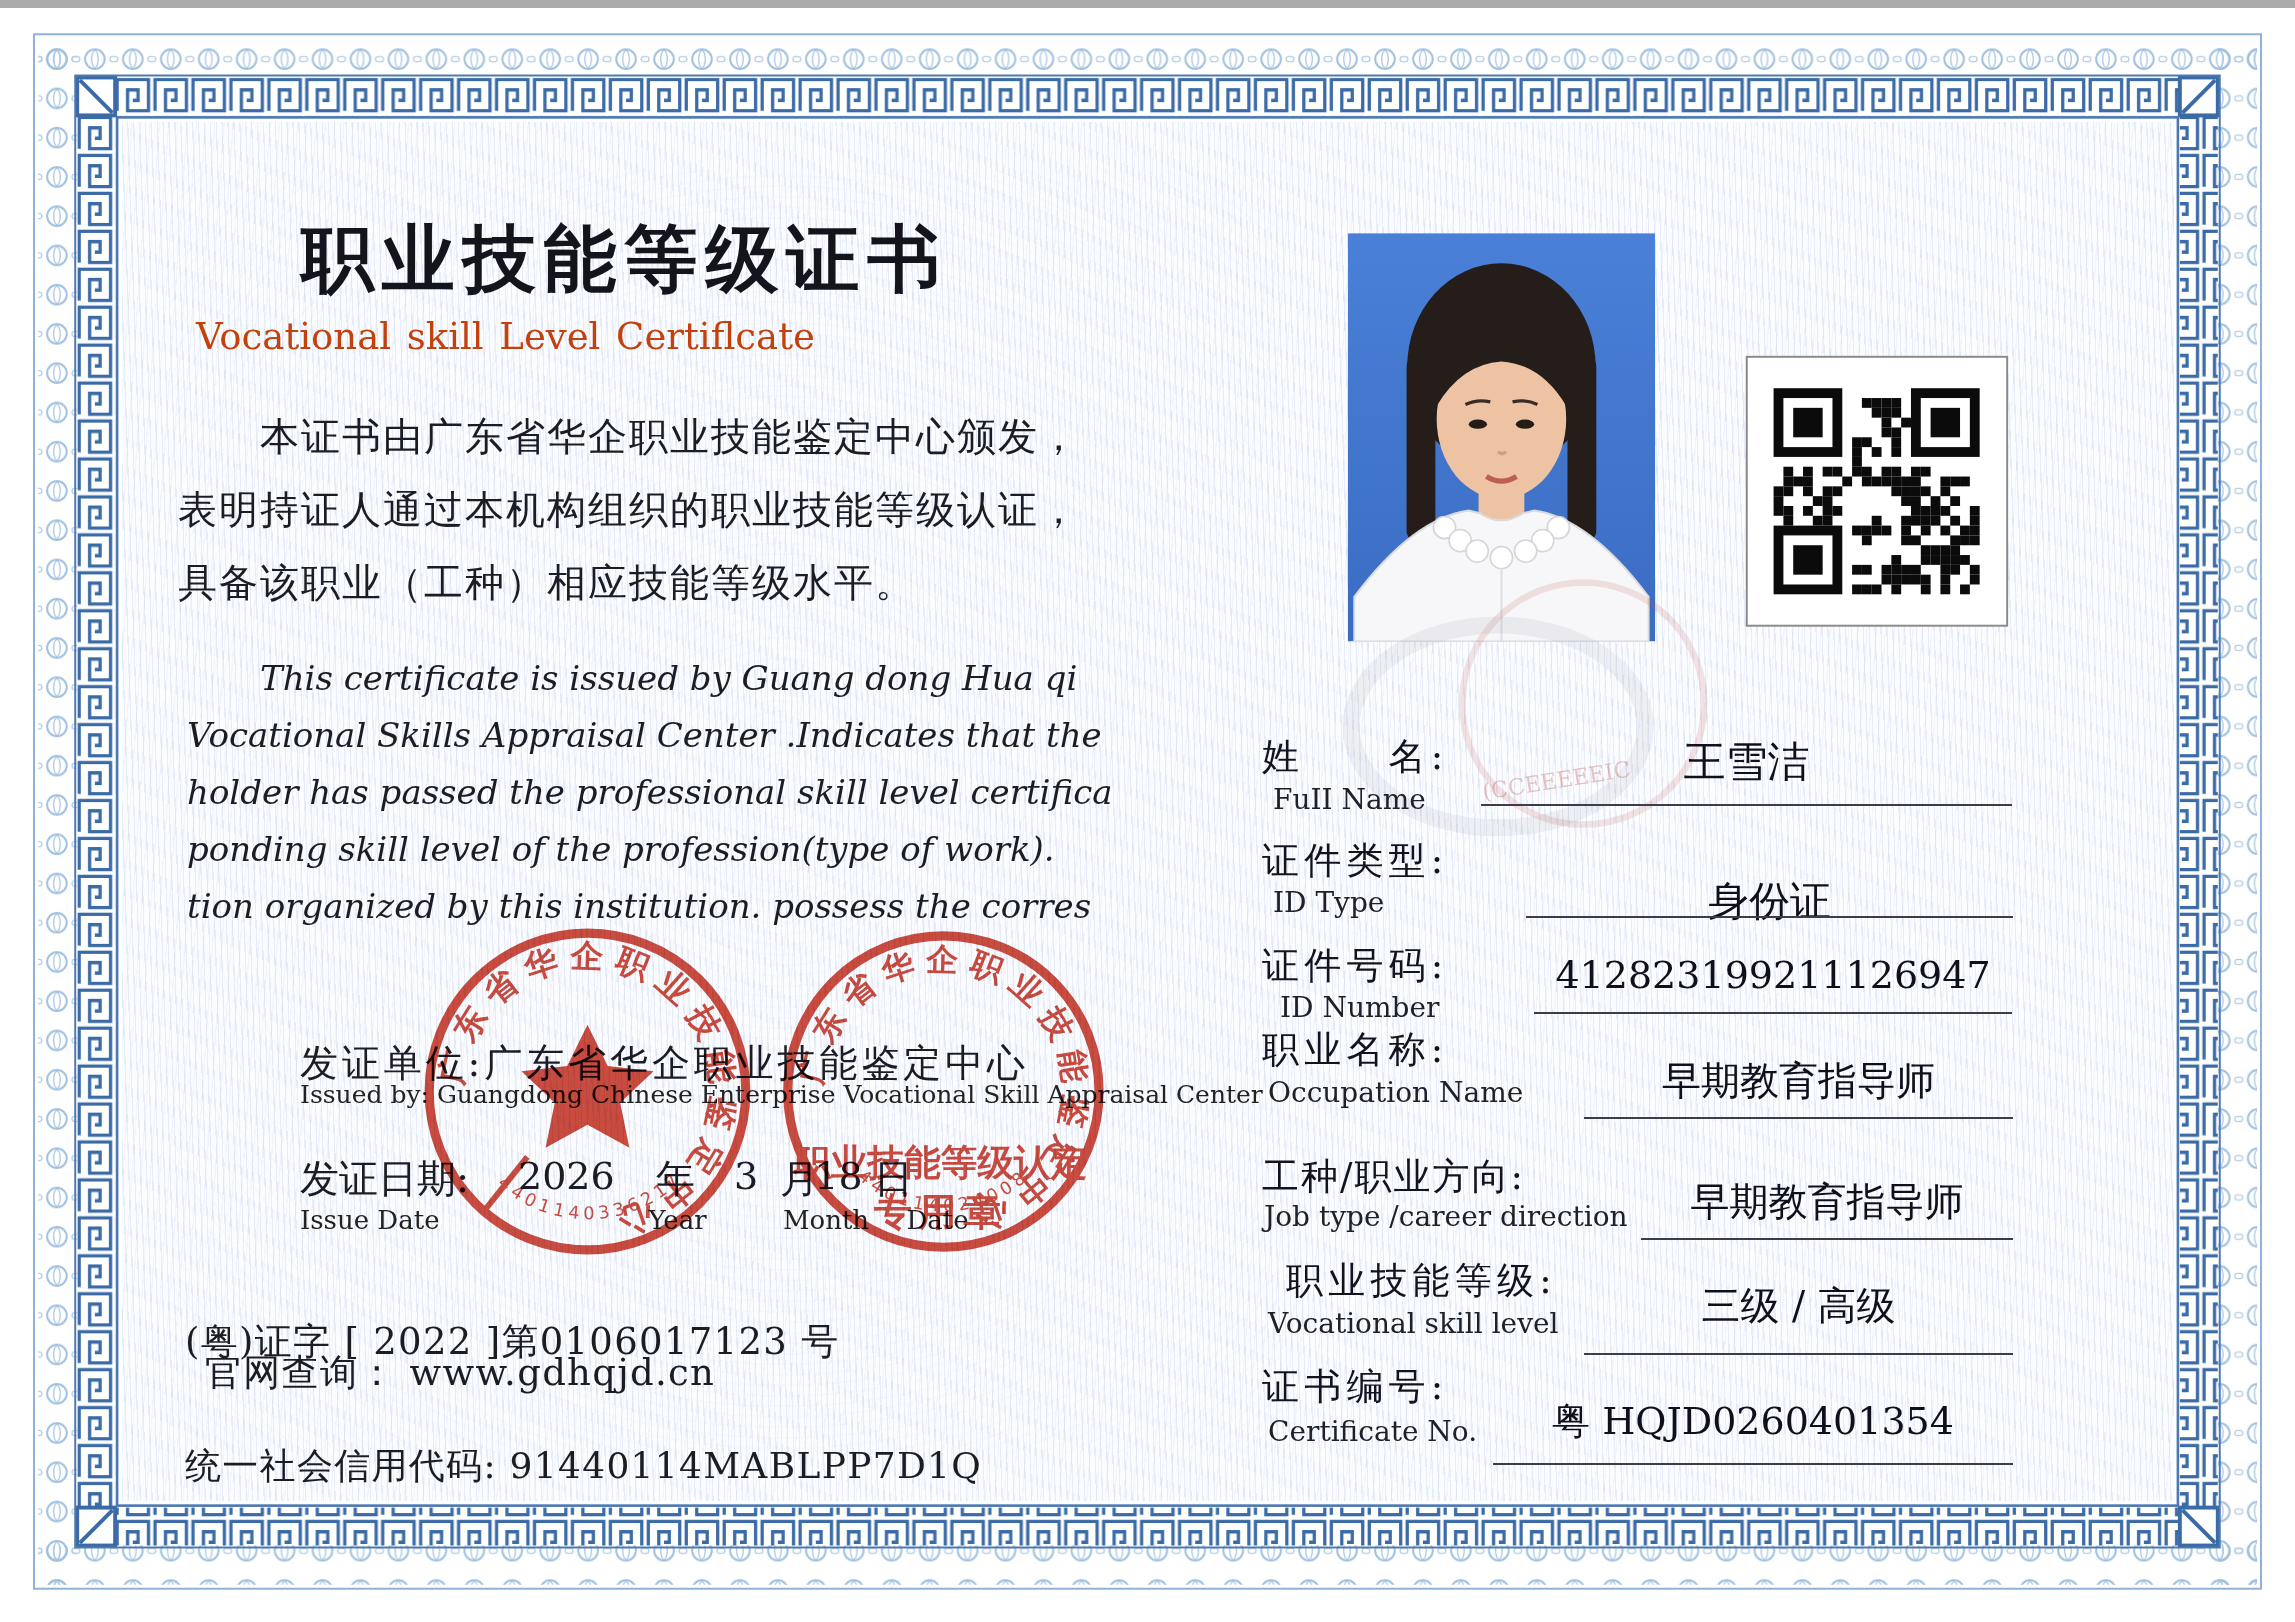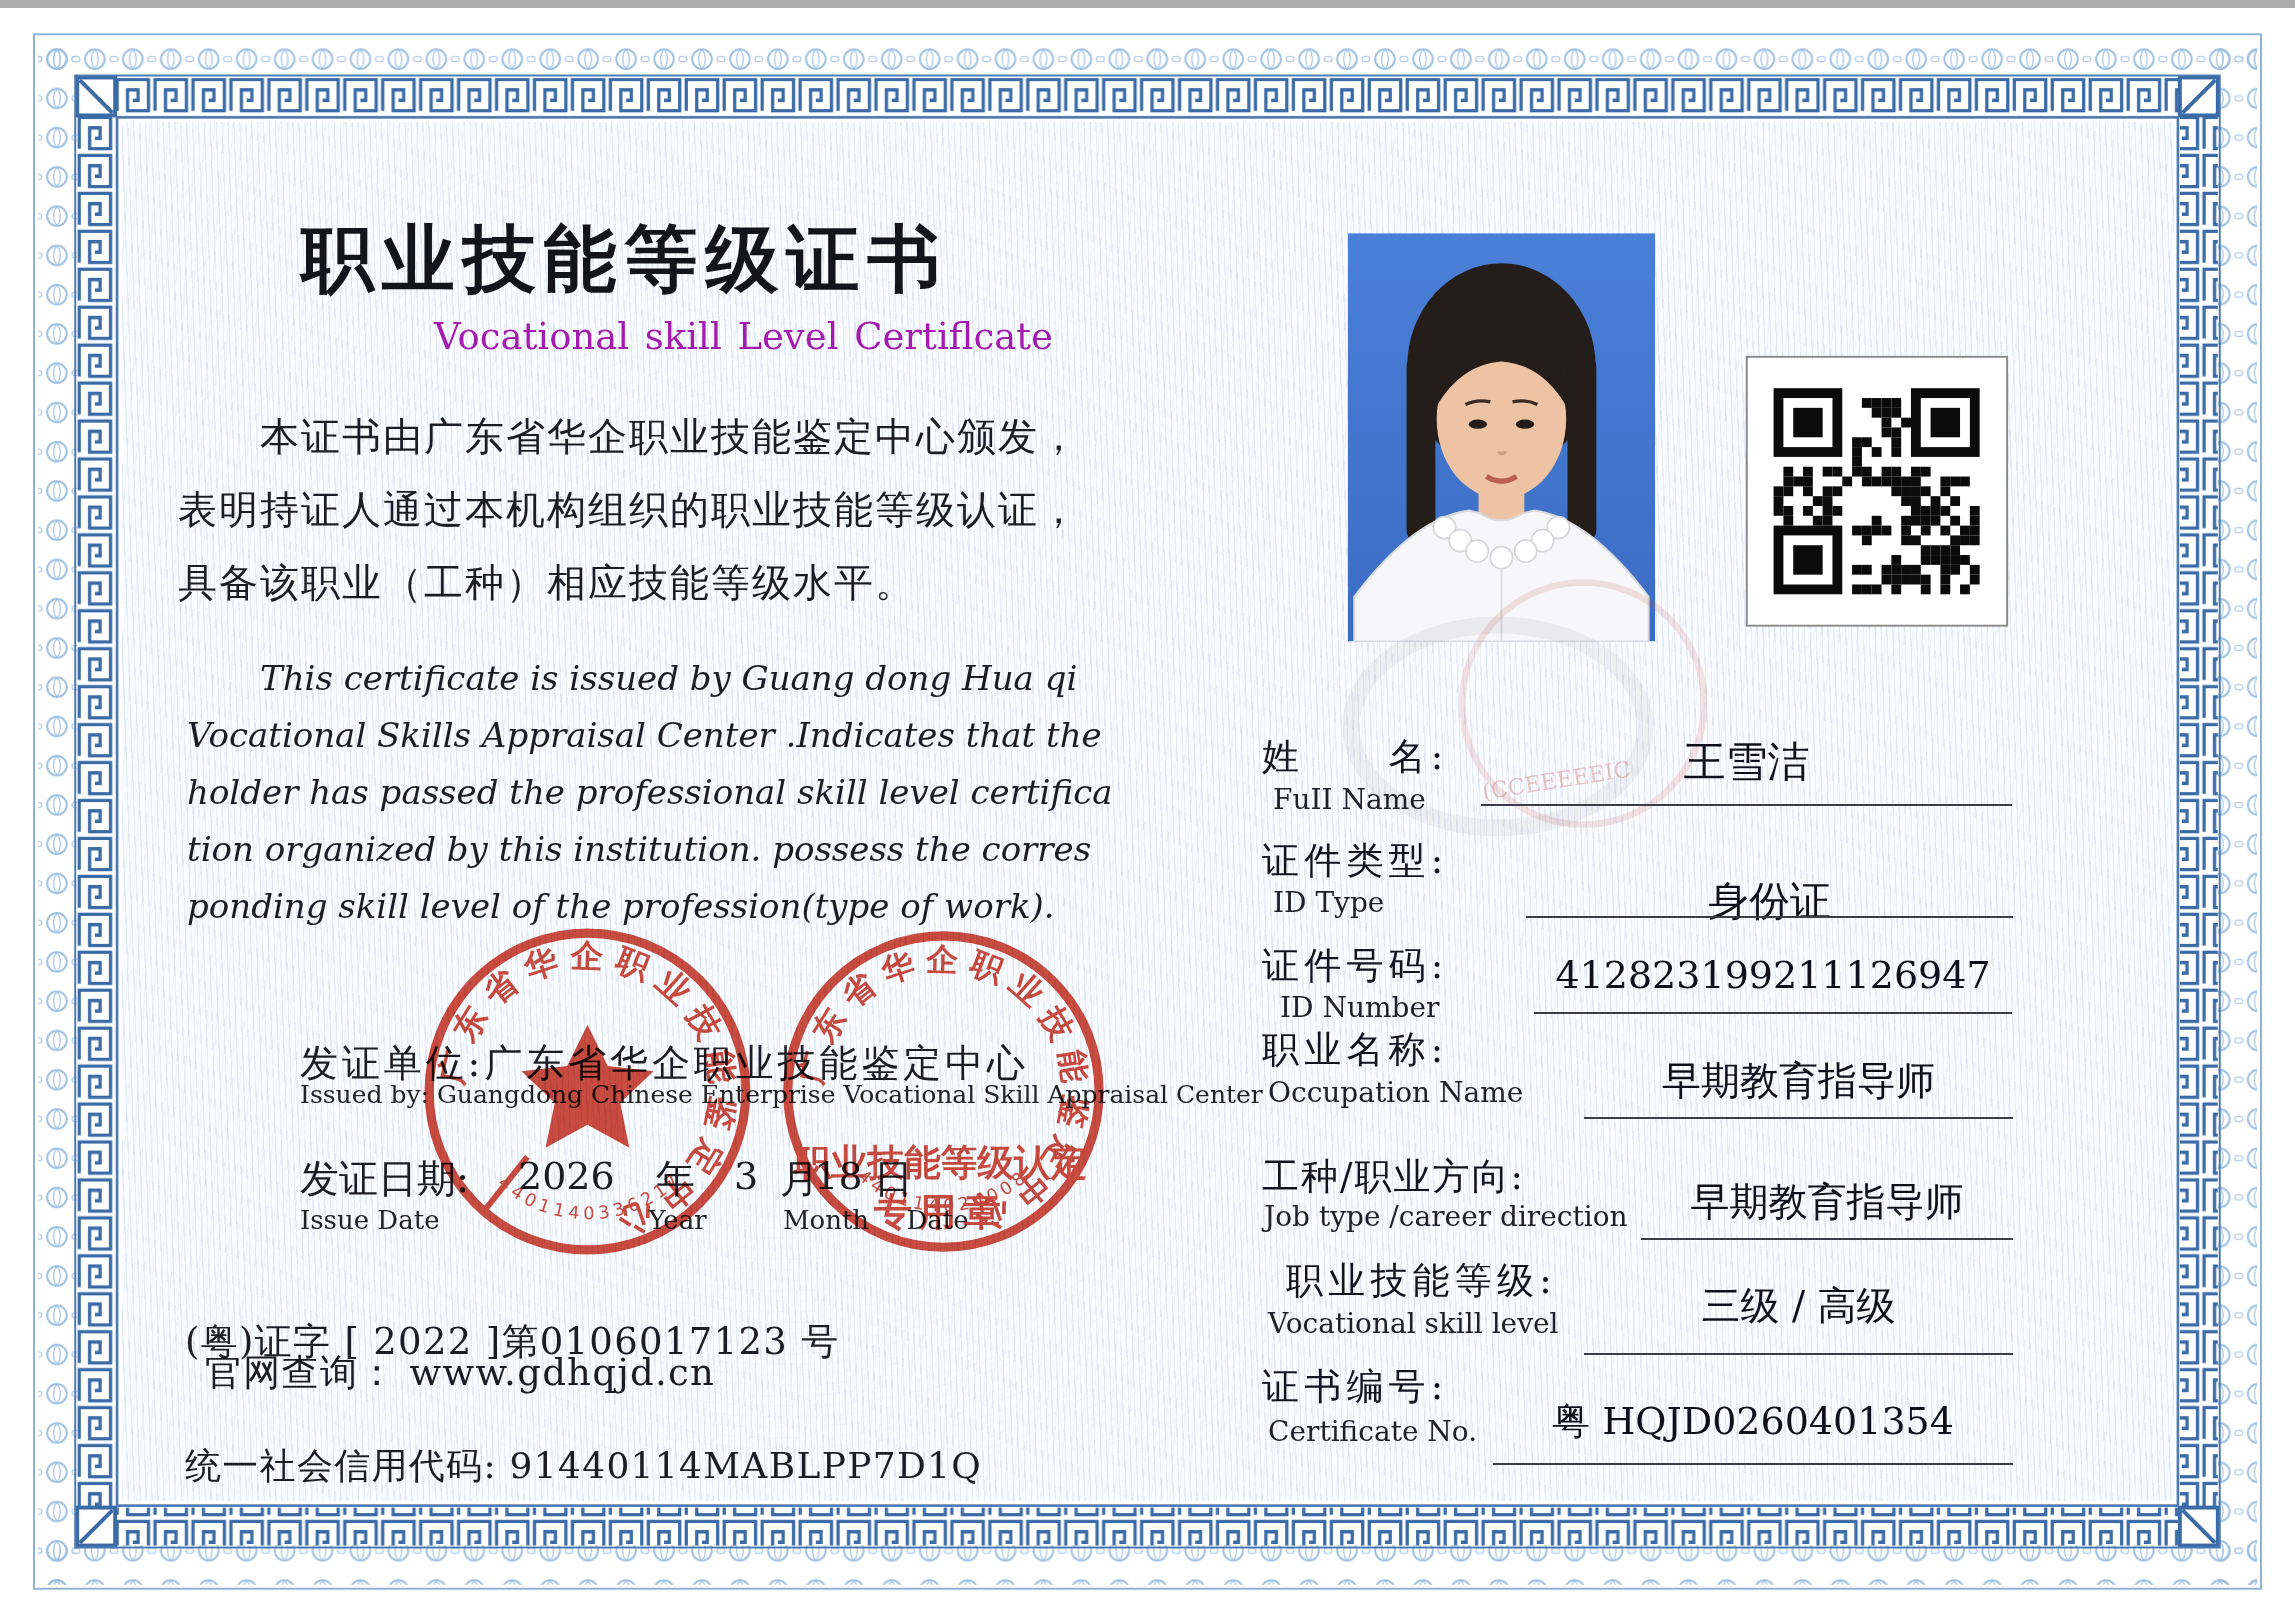--- a/index.html
+++ b/index.html
@@ -12,21 +12,21 @@
   .content-bg{left:122px;top:122px;width:2052px;height:1379px;background:#fbfcff;
     background-image:
       repeating-linear-gradient(88deg, rgba(116,148,208,.15) 0 1.3px, rgba(0,0,0,0) 1.3px 5.9px),
       repeating-linear-gradient(94deg, rgba(116,148,208,.07) 0 1.3px, rgba(0,0,0,0) 1.3px 9.2px);}
   .guilloche{left:170px;top:170px;width:1112px;height:1283px;opacity:.5;pointer-events:none;
     background:repeating-radial-gradient(circle at 55% 48%, rgba(120,150,210,.05) 0 2px, rgba(0,0,0,0) 2px 10.5px);}
   svg{position:absolute;left:0;top:0;}
   
   .title-zh{left:196px;top:211px;width:857px;text-align:center;font-size:73px;font-weight:bold;
             letter-spacing:7.9px;color:#14141c;}
-  .title-en{left:196px;top:315px;width:857px;text-align:right;font-size:37px;color:#a21caf;word-spacing:3.9px;}
+  .title-en{left:196px;top:315px;width:857px;text-align:left;font-size:37px;color:#c2410c;word-spacing:3.9px;}
   .intro-zh{left:178px;top:400px;width:962px;font-size:39px;line-height:73px;letter-spacing:2px;}
   .intro-zh .indent{text-indent:82px;}
   .intro-en{left:187px;top:650px;width:955px;font-size:34px;line-height:57px;font-style:italic;}
   .intro-en .indent{text-indent:73px;}
   .issued-zh{left:300px;top:1038px;font-size:38px;letter-spacing:3.9px;}
   .issued-en{left:300px;top:1080px;font-size:25px;color:#222;}
   .cjk-label{font-size:39px;}
   .date-num{font-size:38px;}
   .date-en{font-size:26px;color:#222;}
   .foot-line{font-size:37px;letter-spacing:1.3px;}
@@ -92,22 +92,22 @@
 <div class="abs intro-zh">
   <div class="indent">本证书由广东省华企职业技能鉴定中心颁发，</div>
   <div>表明持证人通过本机构组织的职业技能等级认证，</div>
   <div>具备该职业（工种）相应技能等级水平。</div>
 </div>
 
 <div class="abs intro-en">
   <div class="indent">This certificate is issued by Guang dong Hua qi</div>
   <div>Vocational Skills Appraisal Center .Indicates that the</div>
   <div>holder has passed the professional skill level certifica</div>
+  <div>ponding  skill level of the profession(type of  work).</div>
   <div>tion organized by this institution. possess the corres</div>
-  <div>ponding  skill level of the profession(type of  work).</div>
 </div>
 
 <div class="abs issued-zh">发证单位:广东省华企职业技能鉴定中心</div>
 <div class="abs issued-en">Issued by: Guangdong Chinese Enterprise Vocational Skill Appraisal Center</div>
 
 <div class="abs cjk-label" style="left:300px;top:1152px;">发证日期:</div>
 <div class="abs date-num" style="left:518px;top:1154px;width:85px;">2026</div>
 <div class="abs cjk-label" style="left:656px;top:1152px;">年</div>
 <div class="abs date-num" style="left:725px;top:1154px;width:42px;text-align:center;">3</div>
 <div class="abs cjk-label" style="left:780px;top:1152px;">月</div>

